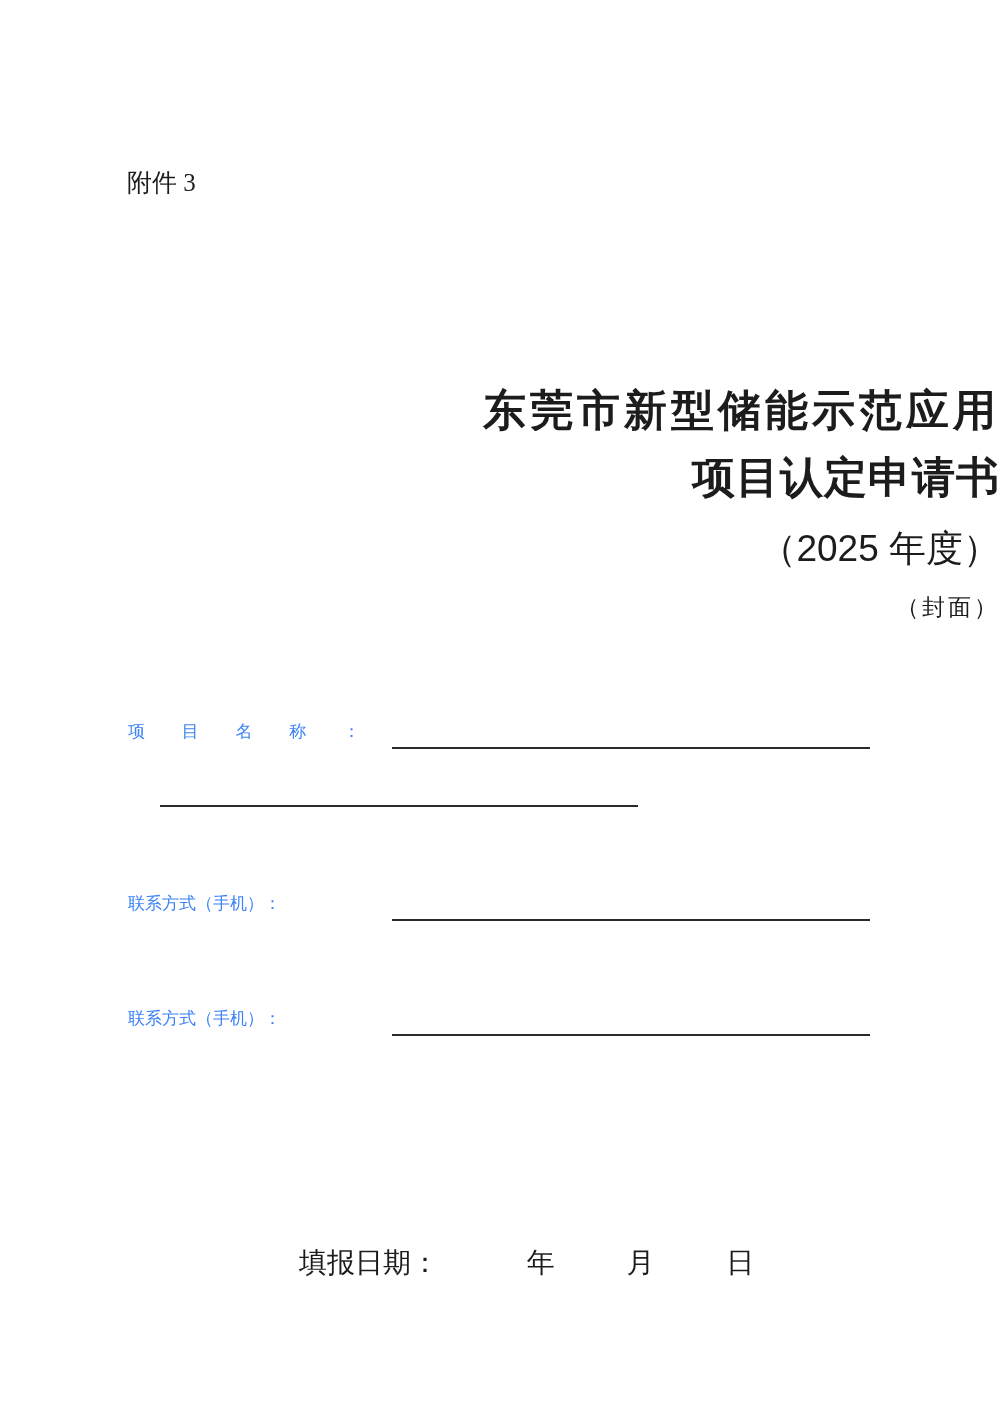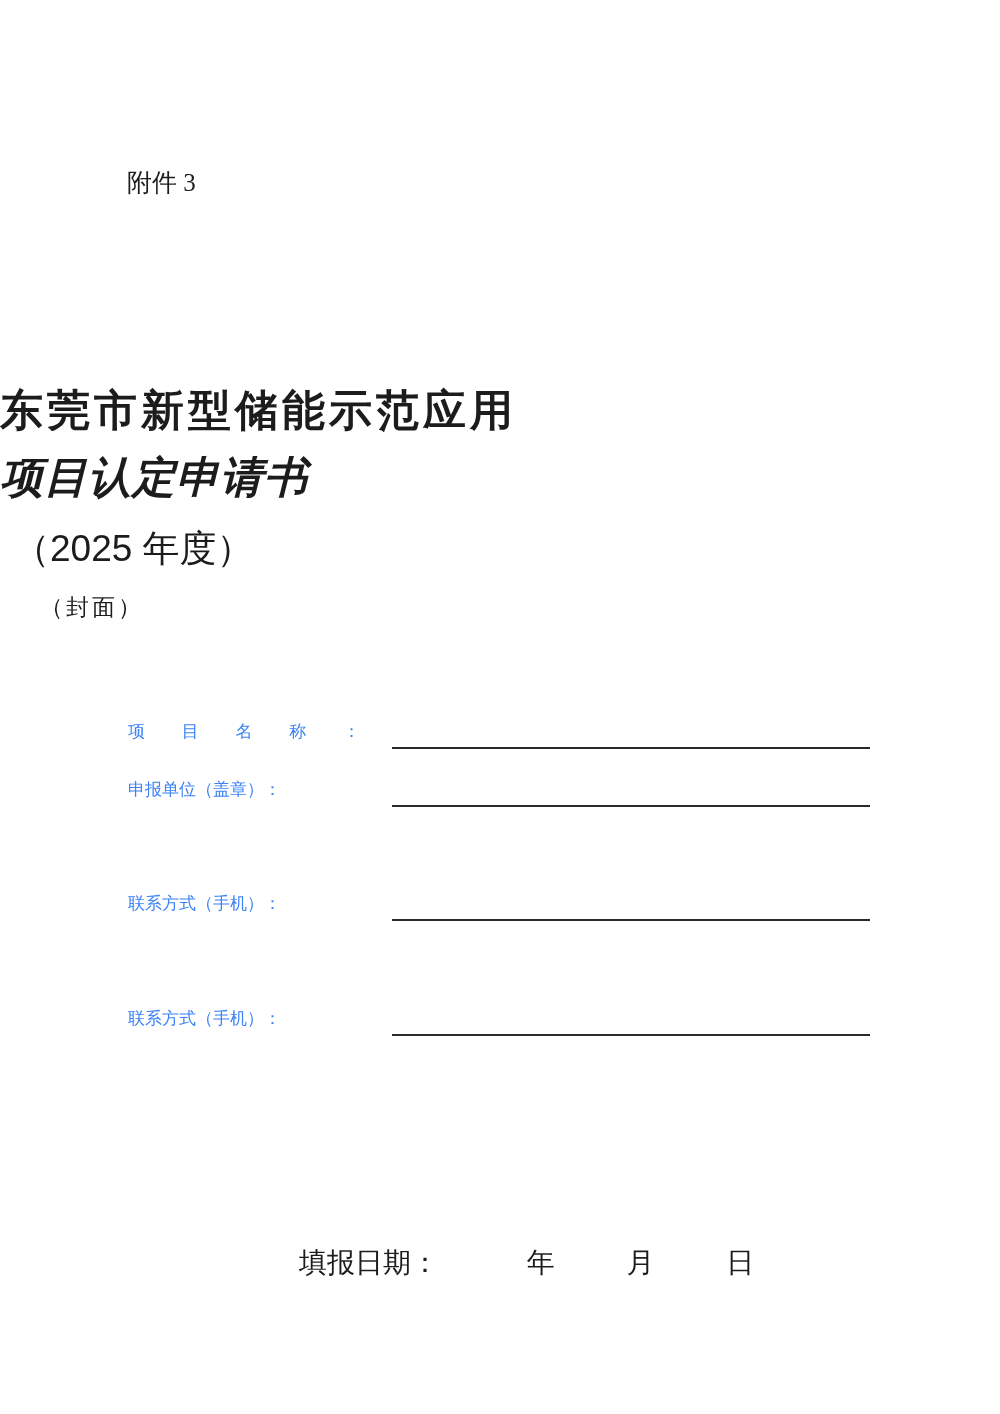--- a/index.html
+++ b/index.html
@@ -28,37 +28,36 @@
     line-height: 1.2;
     white-space: nowrap;
   }
 
   
   .title-block {
     position: absolute;
     top: 388px;
     left: 0;
     width: 1000px;
-    text-align: left;
+    text-align: right;
   }
   .title-line1 {
     font-size: 43px;
     font-weight: 700;
     letter-spacing: 4px;
     line-height: 1.05;
     white-space: nowrap;
   }
   .title-line2 {
     font-size: 43px;
     font-weight: 700;
     letter-spacing: 1px;
     line-height: 1.05;
     margin-top: 22px;
     white-space: nowrap;
-    font-style: italic;
   }
   .year-line {
     font-size: 37px;
     font-weight: 400;
     line-height: 1.05;
     margin-top: 30px;
     white-space: nowrap;
     padding-left: 13px;
   }
   .cover-note {
@@ -136,21 +135,20 @@
     <div class="year-line">（2025 年度）</div>
     <div class="cover-note">（封面）</div>
   </div>
 
   <div class="form-row row-1">
     <span class="field-label spread">项目名称：</span>
     <span class="field-line"></span>
   </div>
 
   <div class="form-row row-2">
-    <span class="field-label">申报单位（盖章）：</span>
     <span class="field-line"></span>
   </div>
 
 
   <div class="form-row row-4">
     <span class="field-label">联系方式（手机）：</span>
     <span class="field-line"></span>
   </div>
 
 

